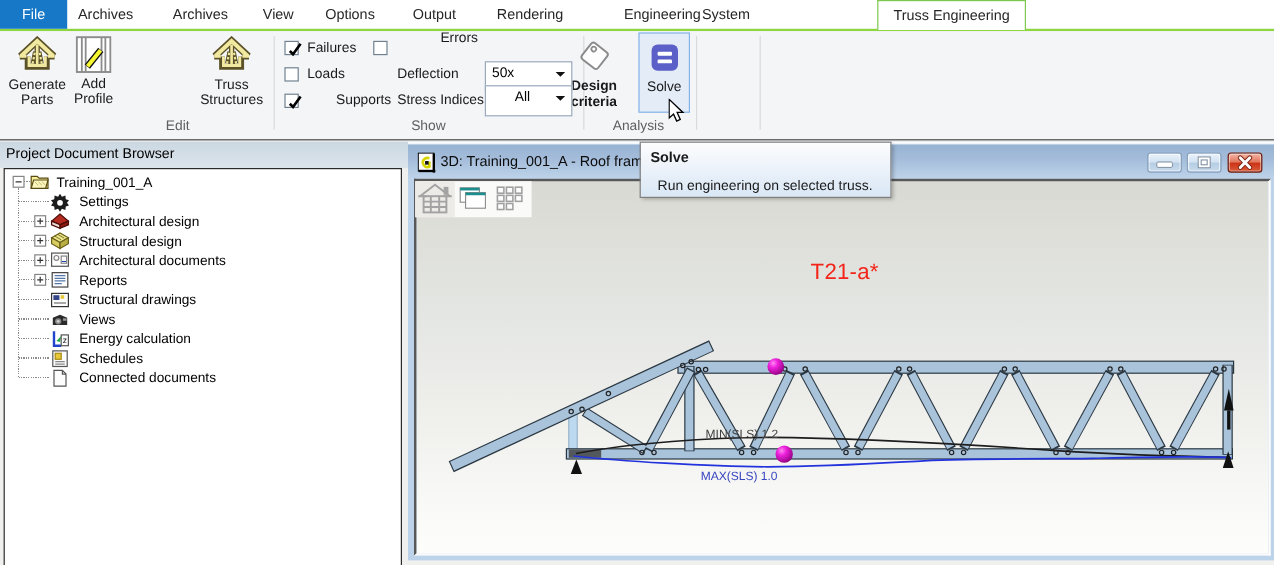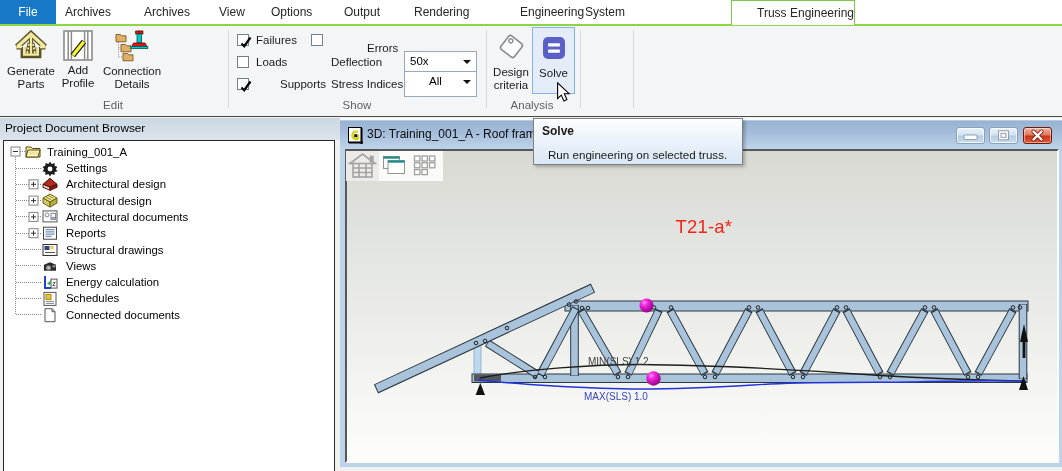--- a/index.html
+++ b/index.html
@@ -2,21 +2,21 @@
 <html><head><meta charset="utf-8"><style>
 html,body{margin:0;padding:0;}
 body{width:1062px;height:471px;overflow:hidden;position:relative;
  font-family:"Liberation Sans",sans-serif;background:#f0f0ef;}
 .abs{position:absolute;}
 
 #menubar{left:0;top:0;width:1062px;height:24px;background:#ffffff;z-index:1;}
 #greenline{left:0;top:24px;width:1062px;height:2px;background:#8ed640;z-index:1;}
 .mtab{position:absolute;top:0;height:24px;line-height:24px;font-size:12px;color:#262626;z-index:2;}
 #filetab{left:0;top:0;width:56px;height:24px;background:#1878c8;color:#fff;text-align:center;}
-#activetab{left:731px;top:0;width:124px;height:25px;background:#fff;border:1px solid #7dc94f;border-bottom:none;box-sizing:border-box;z-index:6;text-align:right;}
+#activetab{left:731px;top:0;width:124px;height:25px;background:#fff;border:1px solid #7dc94f;border-bottom:none;box-sizing:border-box;z-index:6;text-align:center;}
 
 #ribbon{left:0;top:26px;width:1062px;height:90px;background:#f4f5f7;border-bottom:1.5px solid #4a4a4a;z-index:4;}
 .rsep{position:absolute;top:4px;height:78px;width:1px;background:#dadada;}
 .rlabel{position:absolute;top:73px;width:90px;text-align:center;font-size:11.5px;color:#5f5f5f;}
 .rbtn{position:absolute;top:1px;text-align:center;font-size:11.5px;color:#1a1a1a;line-height:12.5px;}
 .rbtn svg{display:block;margin:0 auto 3px auto;}
 .cb{position:absolute;width:12px;height:12px;background:#fff;border:1px solid #70808f;box-sizing:border-box;}
 .cblab{position:absolute;font-size:11.5px;color:#1a1a1a;}
 .dd{position:absolute;left:404px;width:73px;height:26px;background:#fff;border:1px solid #9aa8bb;box-sizing:border-box;font-size:11.5px;color:#000;line-height:19px;padding-left:5px;}
 .dd .car{position:absolute;right:5px;top:8px;width:0;height:0;border-left:4px solid transparent;border-right:4px solid transparent;border-top:4.5px solid #111;}
@@ -50,21 +50,21 @@
 <span class="mtab" style="left:414px;">Rendering</span>
 <span class="mtab" style="left:520px;">Engineering</span>
 <span class="mtab" style="left:585px;">System</span>
 <span class="mtab" style="left:628px;margin-top:48px;">Point clouds</span>
 <div class="abs mtab" id="activetab">Truss Engineering</div>
 <div class="abs" id="ribbon">
   <div class="rsep" style="left:228px;"></div>
   <div class="rsep" style="left:486px;"></div>
   <div class="rsep" style="left:580px;"></div>
   <div class="rsep" style="left:633px;"></div>
-  <div class="rlabel" style="left:68px;">Edit</div>
+  <div class="rlabel" style="left:68px;text-align:right;">Edit</div>
   <div class="rlabel" style="left:312px;">Show</div>
   <div class="rlabel" style="left:487px;">Analysis</div>
   <div id="solvehover" class="abs"></div>
 
   <div class="rbtn" style="left:2px;top:4px;width:58px;">
     <svg width="32" height="32" viewBox="0 0 32 32">
         <g fill="none">
           <path d="M2 17 L16 4 L30 17" stroke="#5c5229" stroke-width="6"></path>
           <path d="M1.5 16.8 H7 M25 16.8 H30.5" stroke="#5c5229" stroke-width="5.4"></path>
           <path d="M8 17 V25.8 H24 V17" stroke="#5c5229" stroke-width="4.8"></path>
@@ -81,40 +81,37 @@
   <div class="rbtn" style="left:49px;top:4px;width:58px;">
     <svg width="30" height="31" viewBox="0 0 30 31">
         <rect x="1" y="1" width="28" height="29" fill="#fff" stroke="#8c8c8c" stroke-width="1.6"></rect>
         <g stroke="#8c8c8c" stroke-width="1.5" fill="none">
           <path d="M5.2 1 V30 M8.4 1 V30 M21.6 1 V30 M24.8 1 V30"></path>
         </g>
         <path d="M9.8 25.5 L21 11.5" stroke="#111" stroke-width="5.6"></path>
         <path d="M10 25.2 L20.8 11.8" stroke="#f8f832" stroke-width="3.4"></path>
       </svg>
     Add<br>Profile</div>
-  <div class="rbtn" style="left:102px;top:4px;width:60px;">
-    <svg width="34" height="32" viewBox="0 0 34 32">
-        <g stroke="#9a9a9a" stroke-dasharray="1.2,1.2" fill="none">
-          <path d="M3.5 12 V27 M3.5 18 H8 M3.5 27 H10"></path>
-        </g>
-        <g fill="#e0b068" stroke="#7a5a20" stroke-width="0.9">
-          <path d="M1 4.5 h4.5 l1.2 1.3 h4.3 v6 h-10 z"></path>
-          <path d="M6 14.5 h4.5 l1.2 1.3 h4.3 v6 h-10 z"></path>
-          <path d="M8 23.5 h4.5 l1.2 1.3 h4.3 v6 h-10 z"></path>
-        </g>
-        <g transform="translate(15,0)">
-          <rect x="5.7" y="1" width="3.6" height="3" fill="#e01818" stroke="#6a0000" stroke-width="0.8"></rect>
-          <rect x="9.3" y="1" width="3.6" height="3" fill="#e01818" stroke="#6a0000" stroke-width="0.8"></rect>
-          <rect x="7" y="4" width="4.6" height="9" fill="#00c8c8" stroke="#005a5a" stroke-width="0.8"></rect>
-          <path d="M3.5 13 h11.6 l1.6 3.4 h-14.8 z" fill="#e01818" stroke="#6a0000" stroke-width="0.8"></path>
-          <rect x="0.8" y="16.4" width="17" height="2.2" fill="#00c8c8" stroke="#005a5a" stroke-width="0.8"></rect>
+  <div class="rbtn" style="left:162px;top:4px;width:62px;">
+    <svg width="32" height="32" viewBox="0 0 32 32">
+        <g fill="none">
+          <path d="M2 17 L16 4 L30 17" stroke="#5c5229" stroke-width="6"></path>
+          <path d="M1.5 16.8 H7 M25 16.8 H30.5" stroke="#5c5229" stroke-width="5.4"></path>
+          <path d="M8 17 V25.8 H24 V17" stroke="#5c5229" stroke-width="4.8"></path>
+          <path d="M16 7 V25" stroke="#5c5229" stroke-width="4.4"></path>
+          <path d="M12.2 23 L14.2 13 M19.8 23 L17.8 13" stroke="#5c5229" stroke-width="3.4"></path>
+          <path d="M2.6 16.6 L16 4.2 L29.4 16.6" stroke="#f2e9a0" stroke-width="3.4"></path>
+          <path d="M1.5 16.8 H7 M25 16.8 H30.5" stroke="#f2e9a0" stroke-width="2.8"></path>
+          <path d="M9.2 17 V24.6 H22.8 V17" stroke="#f2e9a0" stroke-width="2.4"></path>
+          <path d="M16 7 V24" stroke="#f2e9a0" stroke-width="2.2"></path>
+          <path d="M12.2 23 L14.2 13 M19.8 23 L17.8 13" stroke="#f2e9a0" stroke-width="1.8" stroke-dasharray="2,1.6"></path>
         </g>
       </svg>
-    Connection<br>Details</div>
-  <div class="rbtn" style="left:484px;top:4px;width:54px;">
+    Truss<br>Structures</div>
+  <div class="rbtn" style="left:468px;top:4px;width:54px;font-weight:bold;">
     <svg width="32" height="28" viewBox="0 0 32 28" style="margin-top:4px;margin-bottom:4px;">
         <g transform="rotate(38 16 14)">
           <rect x="7" y="4" width="17" height="17" rx="2.5" fill="#fdfdfd" stroke="#8a8a8a" stroke-width="1.6"></rect>
           <circle cx="11.5" cy="8.5" r="2" fill="none" stroke="#8a8a8a" stroke-width="1.4"></circle>
         </g>
       </svg>
     Design<br>criteria</div>
   <div class="rbtn" style="left:532px;top:4px;width:43px;">
     <svg width="24" height="24" viewBox="0 0 24 24" style="margin-top:6px;margin-bottom:7px;">
         <rect x="1" y="1" width="22" height="22" rx="5" fill="#5a60c8"></rect>
@@ -127,21 +124,21 @@
         <path d="M2.5 7.5 L5.2 10.2 L11.5 1.5" stroke="#000" stroke-width="2.2" fill="none"></path>
       </svg></div>
   <div class="cblab" style="left:256px;top:8px;">Failures</div>
   <div class="cb" style="left:237px;top:30px;"></div>
   <div class="cblab" style="left:256px;top:30px;">Loads</div>
   <div class="cb" style="left:237px;top:52px;"><svg width="14" height="13" style="margin:-2px 0 0 1px">
         <path d="M2.5 7.5 L5.2 10.2 L11.5 1.5" stroke="#000" stroke-width="2.2" fill="none"></path>
       </svg></div>
   <div class="cblab" style="left:256px;top:52px;margin-left:24px;">Supports</div>
   <div class="cb" style="left:311px;top:8px;"></div>
-  <div class="cblab" style="left:331px;top:16px;padding-left:36px;">Errors</div>
+  <div class="cblab" style="left:331px;top:0;padding-left:36px;">Errors</div>
   <div class="cblab" style="left:331px;top:30px;">Deflection</div>
   <div class="cblab" style="left:331px;top:52px;">Stress Indices</div>
   <div class="dd" style="top:25px;">50x<span class="car"></span></div>
   <div class="dd" style="top:45px;padding-left:24px;">All<span class="car"></span></div>
 </div>
 
 <div class="abs" id="pheader">Project Document Browser</div>
 <div class="abs" id="treebox"></div>
 <svg class="abs" style="left:4px;top:141px;z-index:3;" width="330" height="329">
   <g stroke="#8a8a8a" stroke-dasharray="1,1" fill="none" shape-rendering="crispEdges">

